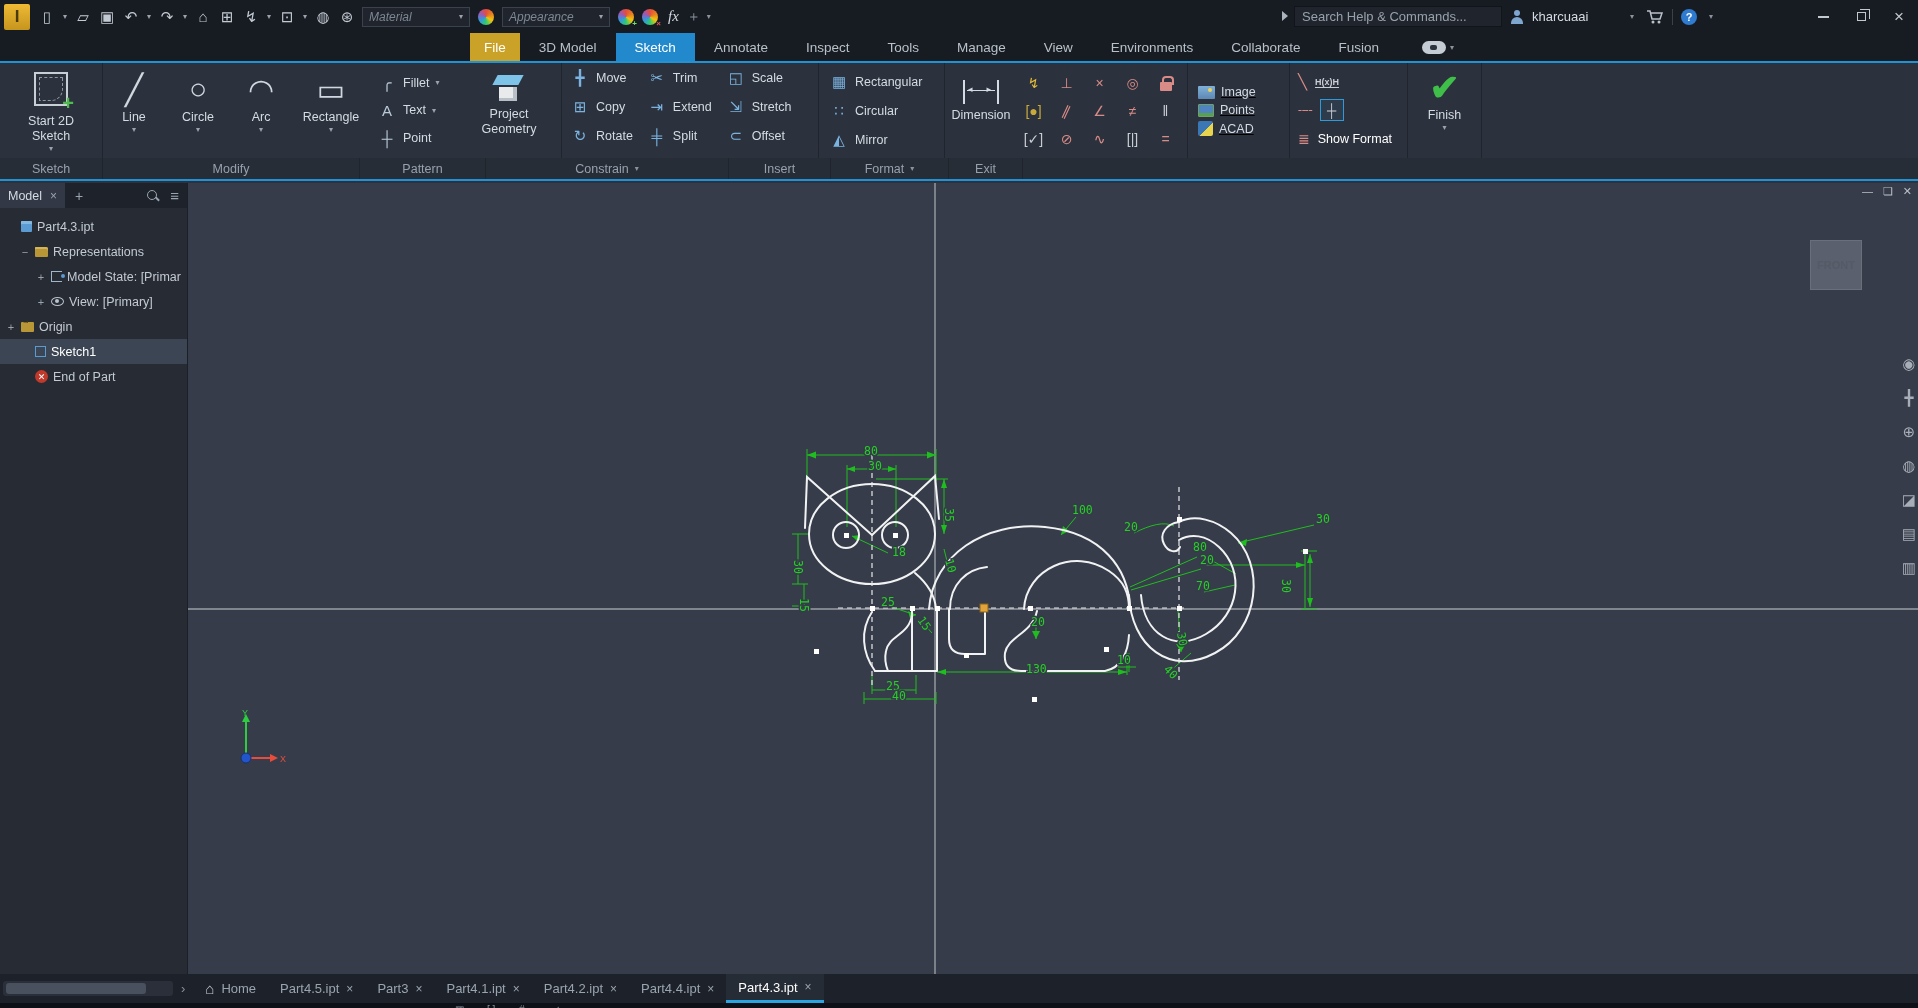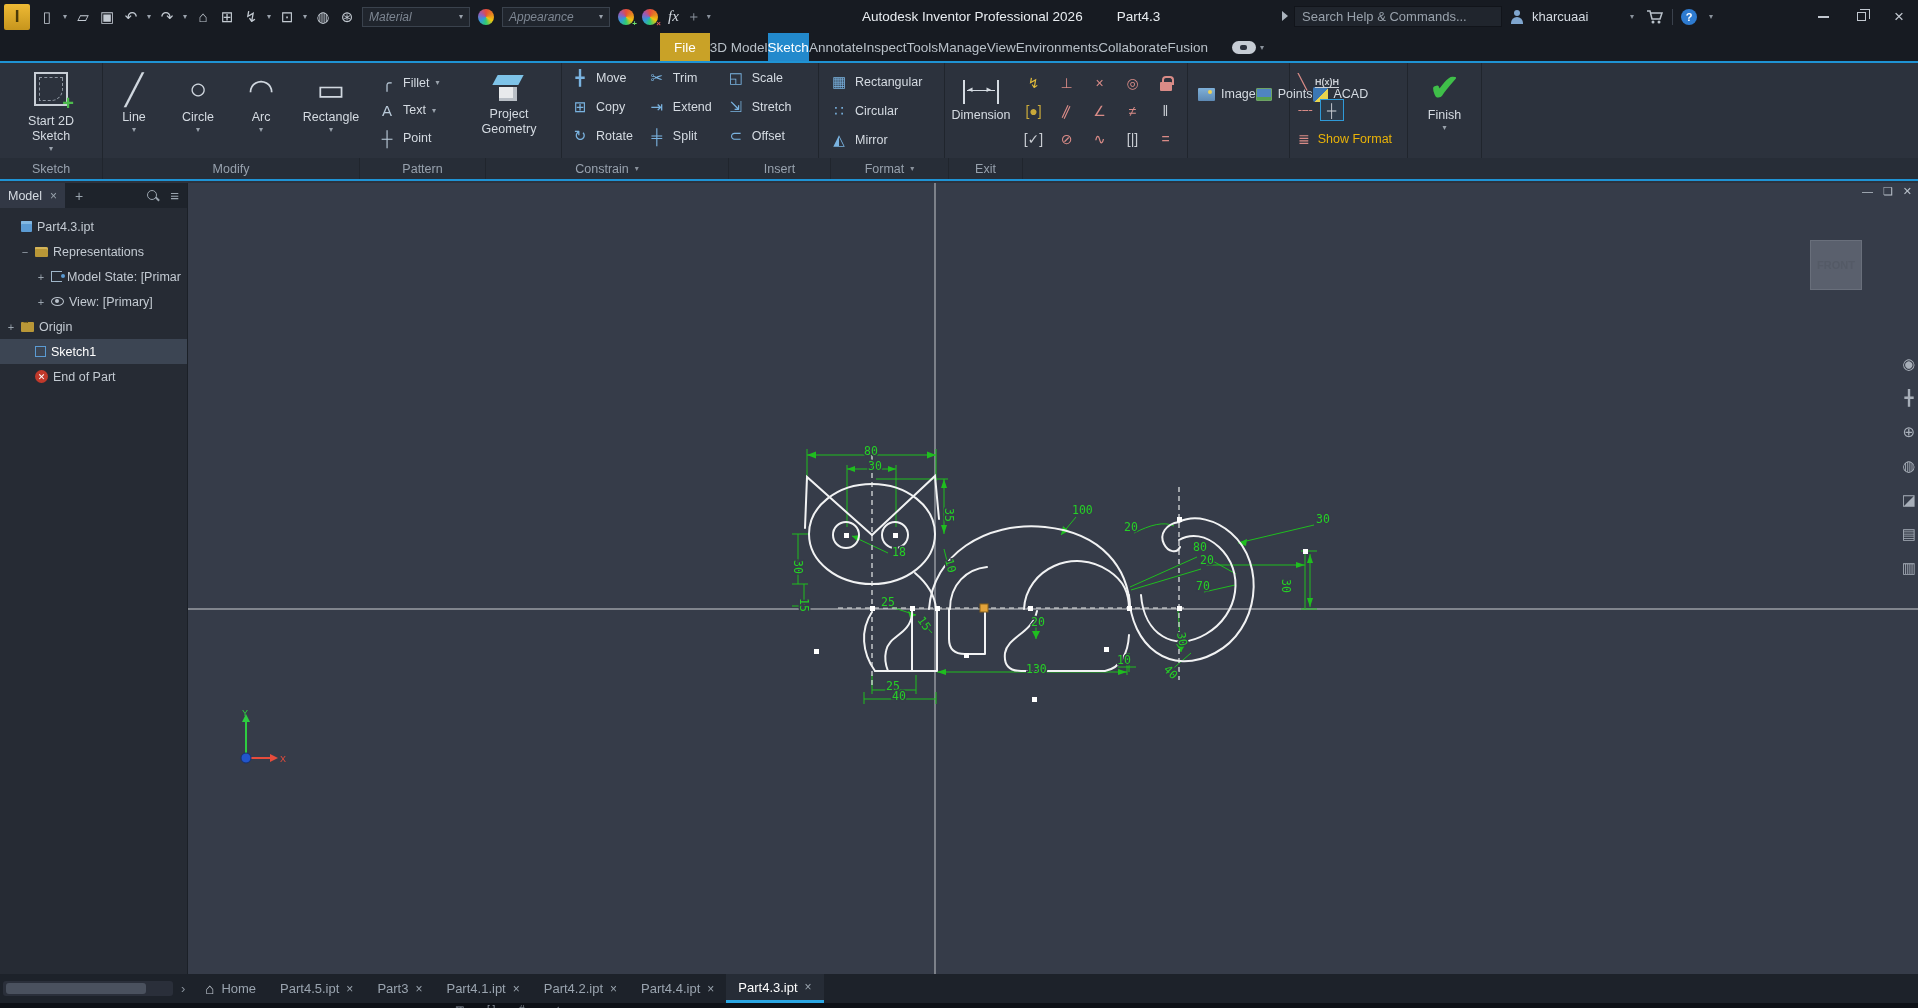--- a/index.html
+++ b/index.html
@@ -32,21 +32,21 @@
   .help-circ { width:16px; height:16px; border-radius:50%; background:#2e7bd0; color:#fff; font-size:11px; font-weight:bold; display:flex; align-items:center; justify-content:center; }
   .winbtns { position:absolute; right:0; top:0; height:33px; display:flex; align-items:center; }
   .wbtn { width:38px; height:33px; display:flex; align-items:center; justify-content:center; color:#c2c8d0; }
   .wmin-g { width:11px; height:2px; background:#c2c8d0; }
   .wrest-g { position:relative; width:9px; height:9px; border:1.5px solid #c2c8d0; }
   .wrest-g::before { content:""; position:absolute; left:2px; top:-4px; width:9px; height:9px; border:1.5px solid #c2c8d0; border-bottom:none; border-left:none; }
   .wclose-g { font-size:17px; line-height:17px; }
 
   
   .tabsrow { position:absolute; left:0; top:33px; width:1918px; height:28px; background:#171b22; display:flex; align-items:stretch;justify-content:center; }
-  .rtab { padding:0 0; display:flex; align-items:center; color:#b8c0c8; font-size:13.5px; cursor:default; }
+  .rtab { padding:0 19px; display:flex; align-items:center; color:#b8c0c8; font-size:13.5px; cursor:default; }
   .rtab.file { background:#c9a227; color:#fff; margin-left:6px; padding:0 14px; }
   .rtab.active { background:#2289cc; color:#fff; }
   .tab-pill { width:24px; height:13px; border-radius:7px; background:#c6ccd4; margin:auto 4px auto 24px; position:relative; }
   .tab-pill::before { content:""; position:absolute; left:8px; top:4px; width:7px; height:5px; background:#2c323d; border-radius:2px; }
   .pill-caret { color:#8a929c; font-size:8px; align-self:center; }
 
   
   .ribbon { position:absolute; left:0; top:61px; width:1918px; height:97px; background:#2c323d; border-top:2px solid #1f93d4; display:flex; }
   .rpanel { border-right:1px solid #20252d; height:100%; display:flex; position:relative; }
   .labelsrow { position:absolute; left:0; top:158px; width:1918px; height:23px; background:#272d37; border-bottom:2px solid #1f93d4; display:flex; }
@@ -71,33 +71,33 @@
   .mgrid .sicon, .pcol .sicon { color:#7ab3e0; }
   .pcol { display:flex; flex-direction:column; justify-content:space-around; padding:4px 10px; }
   .dim-big { width:72px; }
   .dimicon { position:relative; width:36px; height:24px; border-left:2px solid #d5dbe2; border-right:2px solid #d5dbe2; margin-top:12px; }
   .dimicon::before { content:""; position:absolute; left:2px; right:2px; top:10px; border-top:1.5px solid #d5dbe2; }
   .dimicon::after { content:"◂▸"; position:absolute; left:3px; top:4px; font-size:9px; color:#d5dbe2; letter-spacing:14px; }
   .cgrid { display:grid; grid-template-columns:repeat(5,33px); grid-template-rows:repeat(3,28px); align-items:center; justify-items:center; padding-top:6px; }
   .cicon { font-size:14px; cursor:default; }
   .lock-icon { position:relative; width:12px; height:9px; background:#d98b87; border-radius:1px; margin-top:6px; }
   .lock-icon::before { content:""; position:absolute; left:2px; top:-6px; width:8px; height:7px; border:2px solid #d98b87; border-bottom:none; border-radius:4px 4px 0 0; }
-  .inscol { display:flex; flex-direction:row; justify-content:space-around; padding:20px 10px; }
+  .inscol { display:flex; flex-direction:column; justify-content:space-around; padding:20px 10px;text-decoration:underline; }
   .ins-image { width:17px; height:13px; background:linear-gradient(#7fb0d8,#5d89b4); border-radius:1px; position:relative; }
   .ins-image::before { content:""; position:absolute; right:3px; top:2px; width:4px; height:4px; border-radius:50%; background:#eed256; }
   .ins-points { width:16px; height:13px; background:#4f84c0; border:1px solid #6ea265; box-shadow:inset 0 -3px 0 #57a04f; border-radius:1px; }
   .ins-acad { width:15px; height:15px; background:linear-gradient(135deg,#3b77b5 55%,#e8d44d 55%); border-radius:2px; }
   .fmtcol { display:flex; flex-direction:column; justify-content:space-around; padding:5px 8px; }
   .fmtrow { display:flex; align-items:center; gap:8px; height:24px; }
   .f-slope { color:#d98b87; font-size:15px; }
   .f-hxh { color:#c9cdd3; font-size:9px; border-bottom:1px solid #c9cdd3; font-weight:bold; }
   .f-center { color:#d98b87; font-size:13px; letter-spacing:-1px; }
   .f-sel { width:24px; height:22px; border:1px solid #2f9ad8; background:#2d3b4a; color:#c9cdd3; font-size:13px; display:flex; align-items:center; justify-content:center; }
   .f-layers { color:#d98b87; font-size:14px; }
-  .f-lbl { color:#eab308; font-size:12.5px; }
+  .f-lbl { color:#ffffff; font-size:12.5px; }
   .finish-icon { color:#3fbf49; font-size:36px; line-height:40px; font-weight:bold; }
 
   
   .browser { position:absolute; left:0; top:183px; width:188px; height:791px; background:#262b34; border-right:1px solid #1b2027; }
   .bheader { height:25px; background:#1e232b; display:flex; align-items:center; }
   .btab { height:25px; background:#323845; color:#d5dbe2; font-size:12.5px; display:flex; align-items:center; gap:8px; padding:0 8px; }
   .btab .x, .dtab .x { color:#9aa4ae; font-size:12px; }
   .bplus { color:#9aa4ae; font-size:14px; margin-left:10px; }
   .bspace { flex:1; }
   .bsearch { position:relative; width:14px; height:14px; margin-right:10px; }
@@ -179,24 +179,20 @@
     <span class="wheel">
         <span class="badge" style="color:#6fe06f">+</span>
       </span>
     <span class="wheel">
         <span class="badge" style="color:#e05a5a">×</span>
       </span>
     <span class="fx">fx</span>
     <span class="tb-plus">＋</span>
     <span class="tb-caret">▾</span>
 
-    <div class="win-title">
-      <span>Autodesk Inventor Professional 2026</span>
-      <span>Part4.3</span>
-    </div>
     <span class="chev-exp"></span>
     <div class="searchbox">
       <span>Search Help &amp; Commands...</span>
     </div>
     <div class="userarea">
       <span class="person"></span>
       <span class="username">kharcuaai</span>
       <span class="tb-caret">▾</span>
       <svg width="18" height="16" viewBox="0 0 18 16">
         <path d="M1 2 h3 l2 8 h8 l2 -6 h-11" fill="none" stroke="#b9c1ca" stroke-width="1.5"></path>

